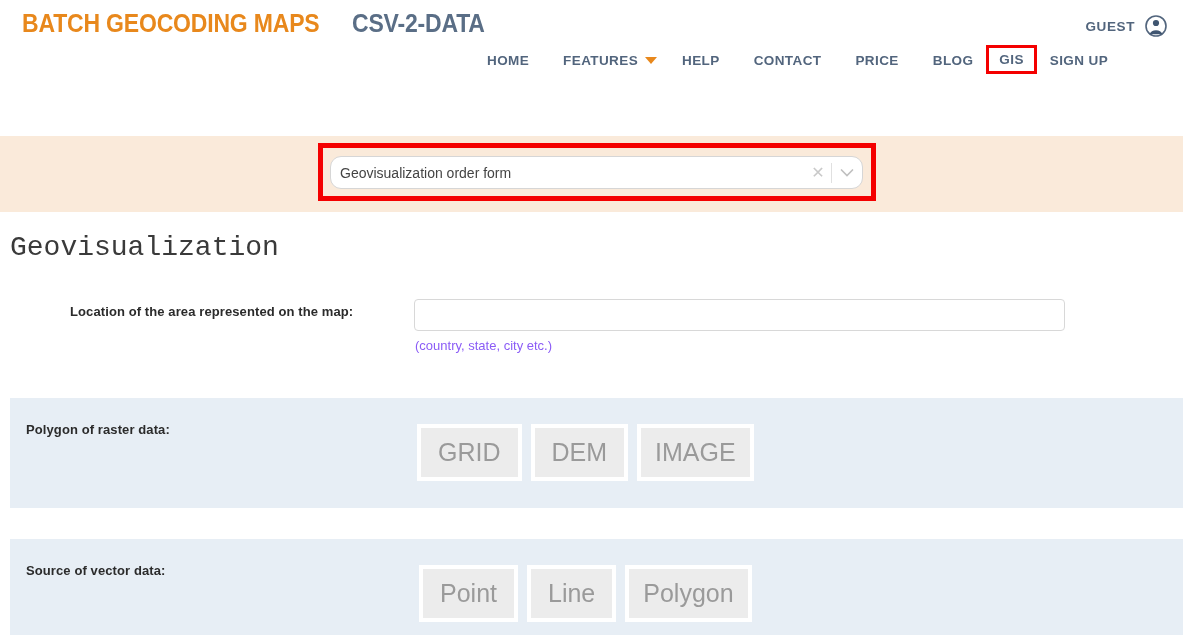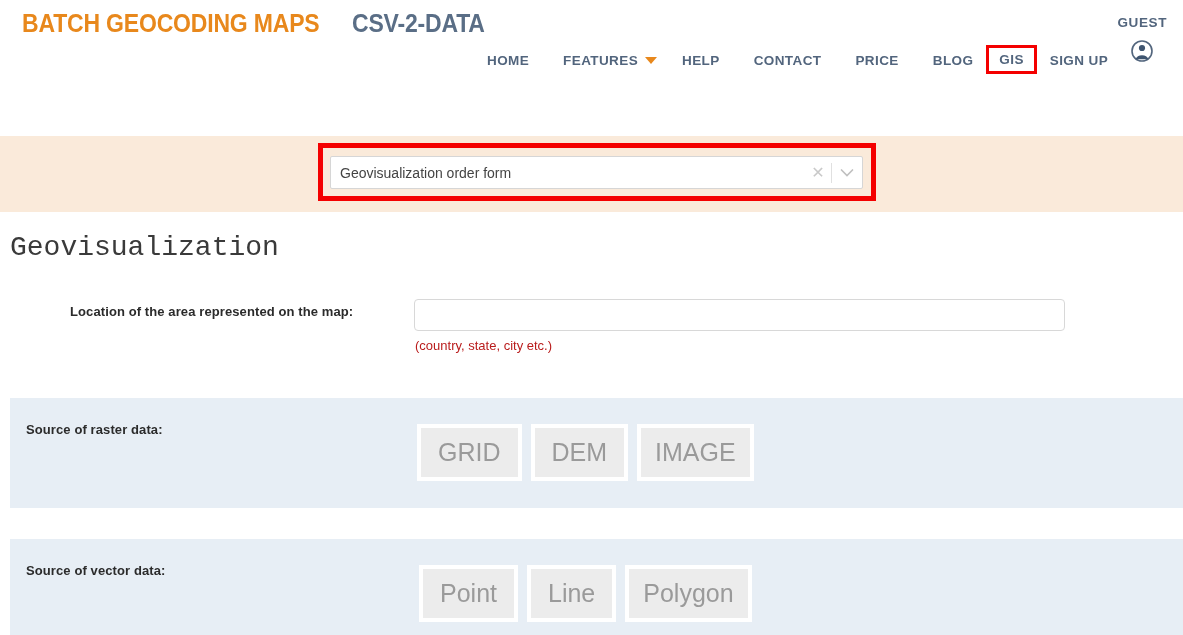--- a/index.html
+++ b/index.html
@@ -87,21 +87,20 @@
     outline-offset: 1px;
     padding: 3px 9px;
   }
   .user-area {
     position: absolute;
     right: 16px;
     top: 15px;
     display: flex;
     align-items: center;
     gap: 10px;
-    flex-direction: column;
   }
   .user-label {
     color: #52657d;
     font-size: 13.5px;
     font-weight: bold;
     letter-spacing: 0.6px;
   }
   .user-icon svg { display: block; }
 
   
@@ -123,21 +122,21 @@
     box-sizing: border-box;
   }
   .select2-box {
     position: absolute;
     left: 330px;
     top: 156px;
     width: 533px;
     height: 33px;
     background: #ffffff;
     border: 1px solid #d6d6d6;
-    border-radius: 2px;
+    border-radius: 11px;
     box-sizing: border-box;
     display: flex;
     align-items: center;
     cursor: pointer;
   }
   .select2-text {
     flex: 1;
     padding-left: 9px;
     font-size: 14px;
     color: #444444;
@@ -217,21 +216,21 @@
     font-size: 14px;
     padding: 0 10px;
     color: #333;
     outline: none;
   }
   .location-hint {
     position: absolute;
     left: 405px;
     top: 55px;
     font-size: 13px;
-    color: #b91c1c;
+    color: #8b5cf6;
     font-family: "Liberation Sans Narrow", "Liberation Sans", sans-serif;
     white-space: nowrap;
   }
 
   
   .row-raster { top: 398px; height: 110px; }
   .row-raster .row-label { top: 24px; }
   .row-vector { top: 539px; height: 110px; }
   .row-vector .row-label { top: 24px; }
 
@@ -330,21 +329,21 @@
 
 <h1 class="page-title">Geovisualization</h1>
 
 <div class="form-row plain row-location">
   <div class="row-label">Location of the area represented on the map:</div>
   <input class="location-input" type="text" placeholder="" style="">
   <div class="location-hint">(country, state, city etc.)</div>
 </div>
 
 <div class="form-row tinted row-raster">
-  <div class="row-label">Source of raster data:</div>
+  <div class="row-label">Polygon of raster data:</div>
   <div class="choice-group raster">
     <button class="choice-btn" type="button">GRID</button>
     <button class="choice-btn" type="button">DEM</button>
     <button class="choice-btn wide" type="button">IMAGE</button>
   </div>
 </div>
 
 <div class="form-row tinted row-vector">
   <div class="row-label">Source of vector data:</div>
   <div class="choice-group vector">

